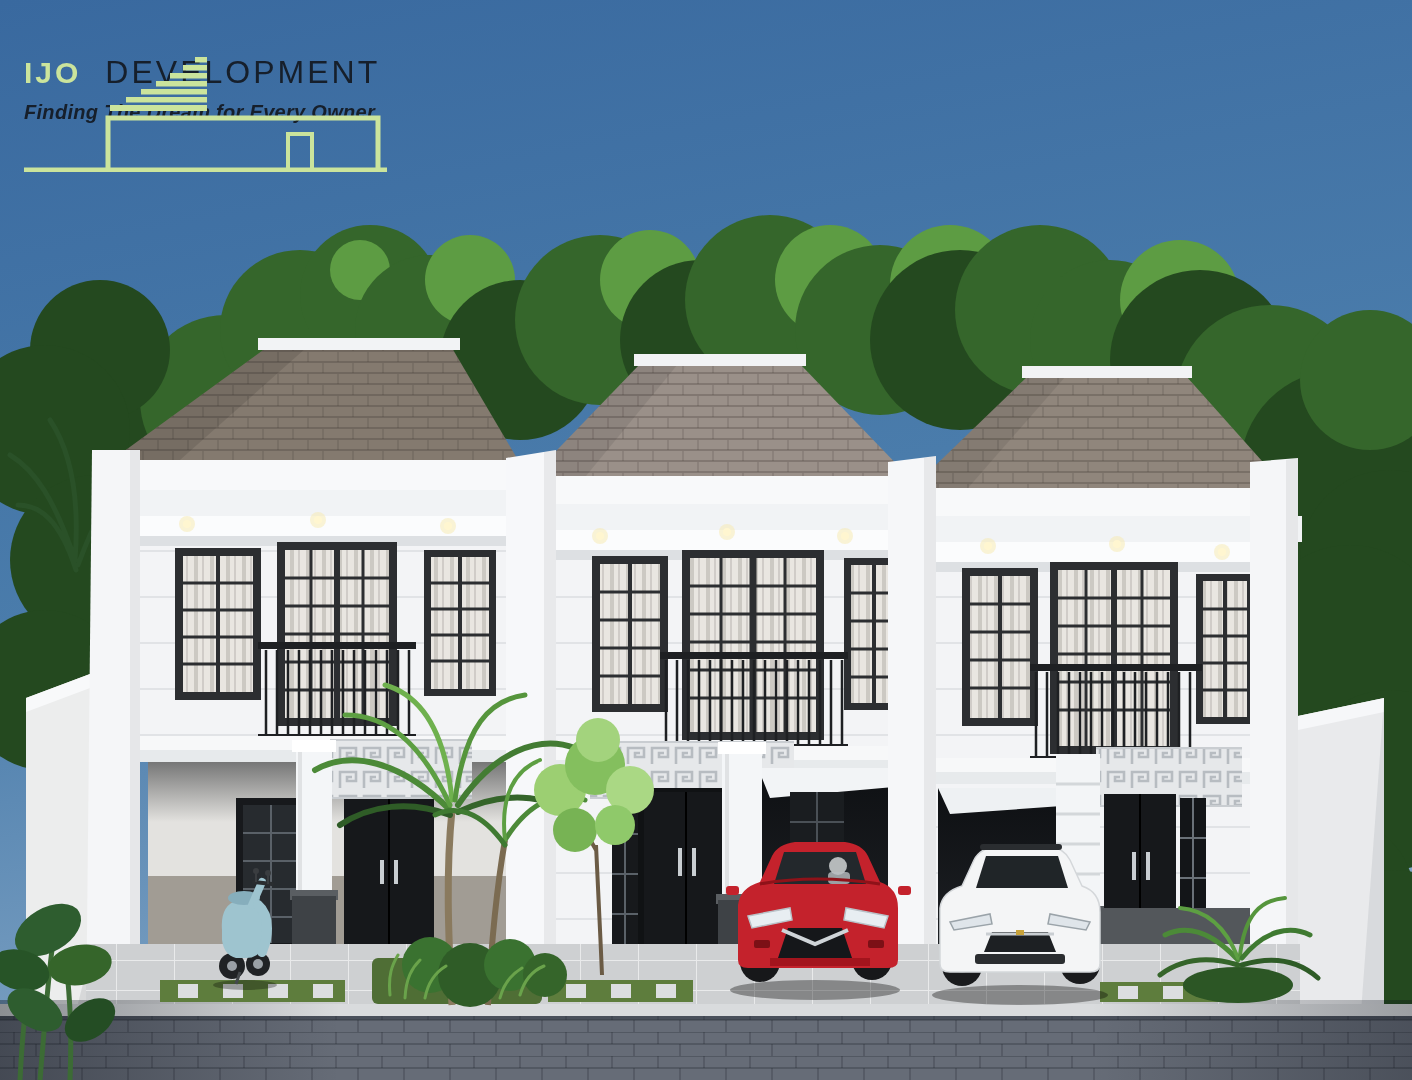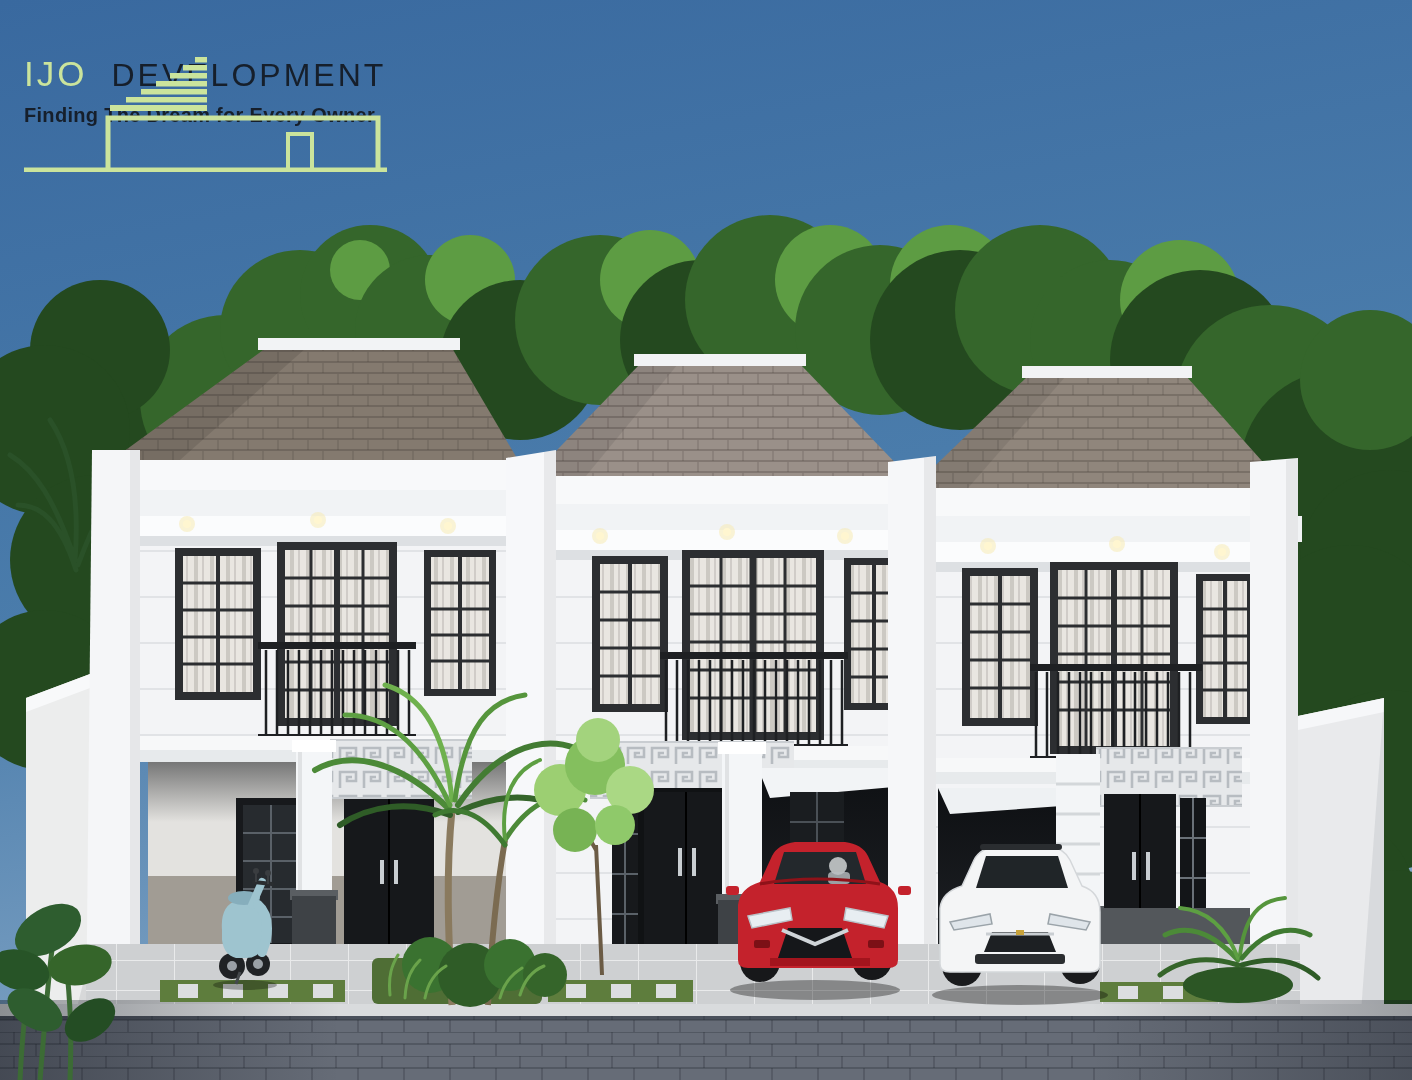--- a/index.html
+++ b/index.html
@@ -17,23 +17,23 @@
   .f-curb{fill:var(--curb,#d9dbdd)} .f-red{fill:var(--car-red,#c4222c)}
   .f-whitecar{fill:var(--car-white,#f4f5f6)} .f-teal{fill:var(--scooter-teal,#9ec4cf)}
   .s-teal{stroke:var(--scooter-teal,#9ec4cf)} .f-base{fill:var(--column-base,#3e4246)}
   .f-wain{fill:var(--wainscot,#a19c94)} .f-waind{fill:var(--wainscot-dark,#53575b)}
   .t-dark{fill:var(--tree-dark,#24491f)} .t-mid{fill:var(--tree-mid,#35662b)}
   .t-light{fill:var(--tree-light,#5d9c43)}
   
   .logo{position:absolute;left:24px;top:52px;width:400px;z-index:5;}
   .logo-mark{display:block;}
   .logo-line1{display:flex;align-items:baseline;margin-top:2px;}
-  .brand-primary{color:var(--logo-green,#cbe49c);font-size:35px;letter-spacing:3px;font-weight:400;}
+  .brand-primary{color:var(--logo-green,#cbe49c);font-size:30px;letter-spacing:3px;font-weight:700;}
   .brand-secondary{color:var(--logo-text,#161f2b);font-size:32px;letter-spacing:3px;font-weight:400;margin-left:24px;}
-  .tagline{color:var(--logo-text,#161f2b);font-size:20px;font-weight:700;letter-spacing:.3px;margin-top:10px;}
+  .tagline{color:var(--logo-text,#161f2b);font-size:20px;font-weight:700;letter-spacing:.3px;margin-top:10px;font-style:italic;}
 </style>
 </head>
 <body>
 
 <div class="stage">
 <svg width="1412" height="1080" viewBox="0 0 1412 1080">
   <defs>
     <linearGradient id="skyG" x1="0" y1="0" x2="0.25" y2="1">
       <stop offset="0" stop-color="#39699f"></stop>
           <stop offset="0.55" stop-color="#4a7cab"></stop>

